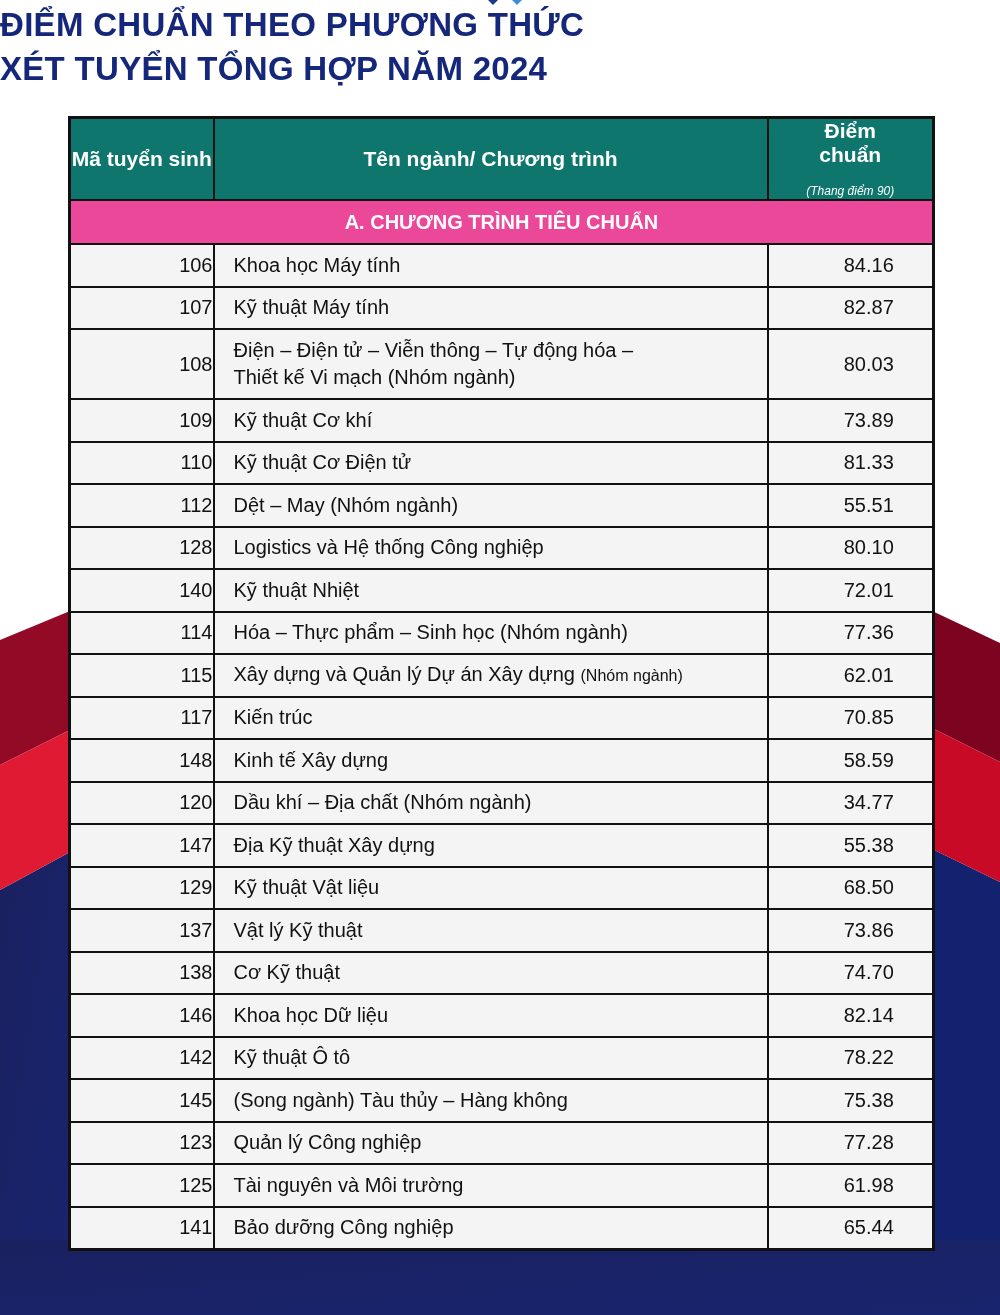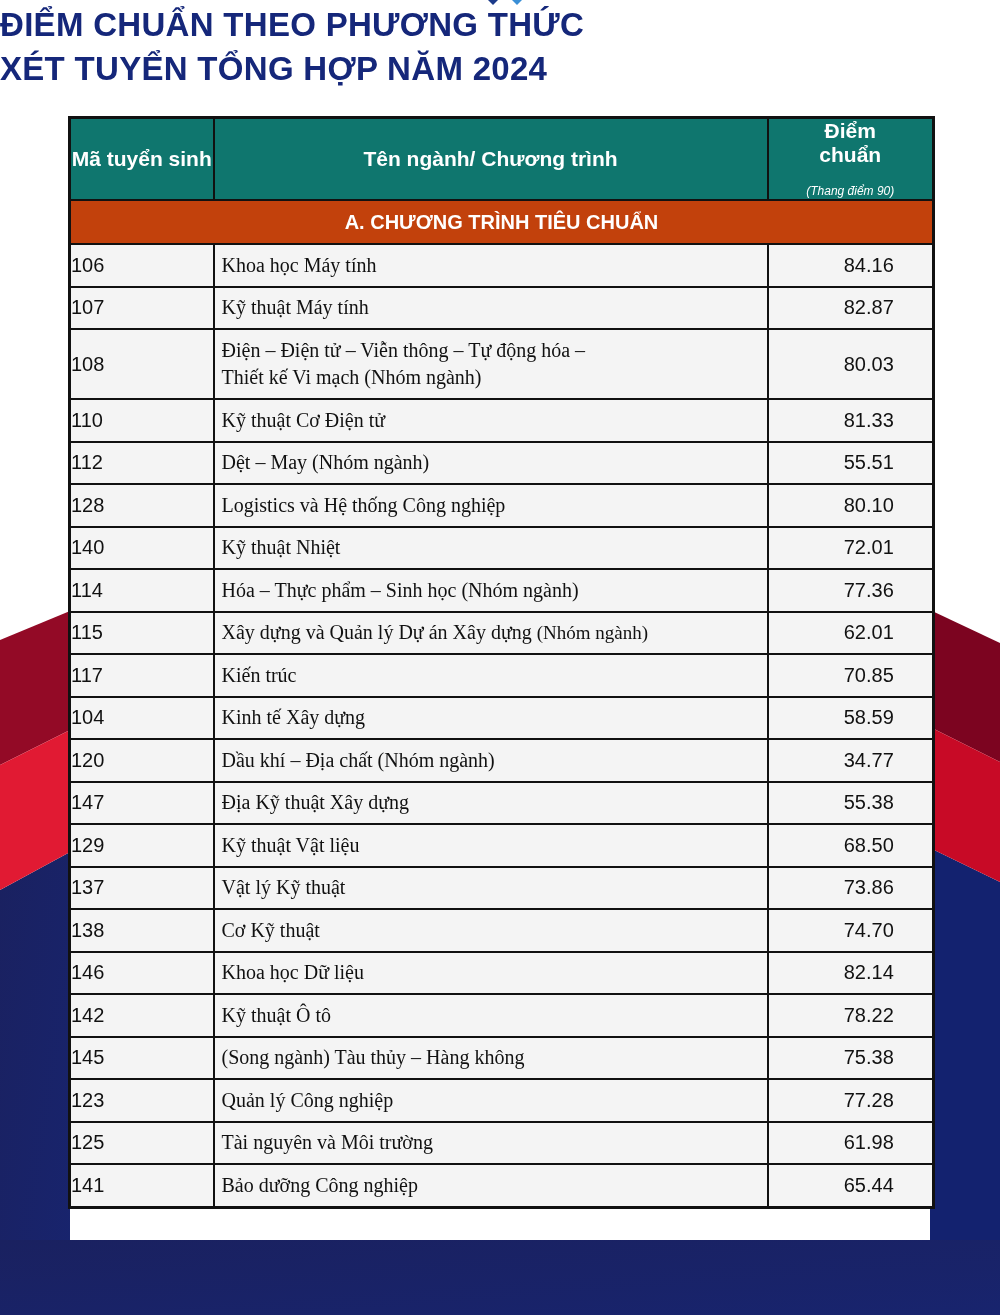--- a/index.html
+++ b/index.html
@@ -20,32 +20,32 @@
     border-collapse:collapse; table-layout:fixed;
     border:3px solid #111;
   }
   table.scores td, table.scores th { border:2px solid #111; padding:0; }
   .hdr th {
     background:#0f766e; color:#fff; font-weight:bold; font-size:21px;
     height:72px; line-height:24px; text-align:center; vertical-align:middle;
   }
   .hdr .sub { display:block; font-weight:normal; font-style:italic; font-size:12px; line-height:16px; margin-top:16px; }
   .section td {
-    background:#c2410c; color:#fff; font-weight:bold; font-size:20px;
+    background:#ec4899; color:#fff; font-weight:bold; font-size:20px;
     height:42px; text-align:center; vertical-align:middle;
   }
   .row td {
     background:#f4f4f4; color:#111; font-size:20px; height:40.5px;
     vertical-align:middle;
   }
-  .row td.code { text-align:left; }
-  .row td.name { padding-left:7px; line-height:27px;font-family:Liberation Serif, serif; }
+  .row td.code { text-align:right; }
+  .row td.name { padding-left:19px; line-height:27px; }
   .row td.score { text-align:center;padding-left:37px; }
   .row.tall td { height:68px; }
-  .name .small { font-size:19px; }
+  .name .small { font-size:16px; }
 </style>
 </head>
 <body>
 
 <svg class="bg-layer" viewBox="0 0 1000 1315" xmlns="http://www.w3.org/2000/svg">
   <defs>
     <linearGradient id="navyG" x1="0" y1="0" x2="1" y2="1">
       <stop offset="0" stop-color="#1a2160"></stop>
       <stop offset="1" stop-color="#18246e"></stop>
     </linearGradient>
@@ -101,20 +101,25 @@
         <td class="code">107</td>
         <td class="name"><span>Kỹ thuật Máy tính</span></td>
         <td class="score">82.87</td>
       </tr>
       <tr class="row tall">
         <td class="code">108</td>
         <td class="name"><span>Điện – Điện tử – Viễn thông – Tự động hóa –</span><br><span>Thiết kế Vi mạch (Nhóm ngành)</span></td>
         <td class="score">80.03</td>
       </tr>
       <tr class="row">
+        <td class="code">109</td>
+        <td class="name"><span>Kỹ thuật Cơ khí</span></td>
+        <td class="score">73.89</td>
+      </tr>
+      <tr class="row">
         <td class="code">110</td>
         <td class="name"><span>Kỹ thuật Cơ Điện tử</span></td>
         <td class="score">81.33</td>
       </tr>
       <tr class="row">
         <td class="code">112</td>
         <td class="name"><span>Dệt – May (Nhóm ngành)</span></td>
         <td class="score">55.51</td>
       </tr>
       <tr class="row">
@@ -136,21 +141,21 @@
         <td class="code">115</td>
         <td class="name"><span>Xây dựng và Quản lý Dự án Xây dựng</span> <span class="small">(Nhóm ngành)</span></td>
         <td class="score">62.01</td>
       </tr>
       <tr class="row">
         <td class="code">117</td>
         <td class="name"><span>Kiến trúc</span></td>
         <td class="score">70.85</td>
       </tr>
       <tr class="row">
-        <td class="code">104</td>
+        <td class="code">148</td>
         <td class="name"><span>Kinh tế Xây dựng</span></td>
         <td class="score">58.59</td>
       </tr>
       <tr class="row">
         <td class="code">120</td>
         <td class="name"><span>Dầu khí – Địa chất  (Nhóm ngành)</span></td>
         <td class="score">34.77</td>
       </tr>
       <tr class="row">
         <td class="code">147</td>

